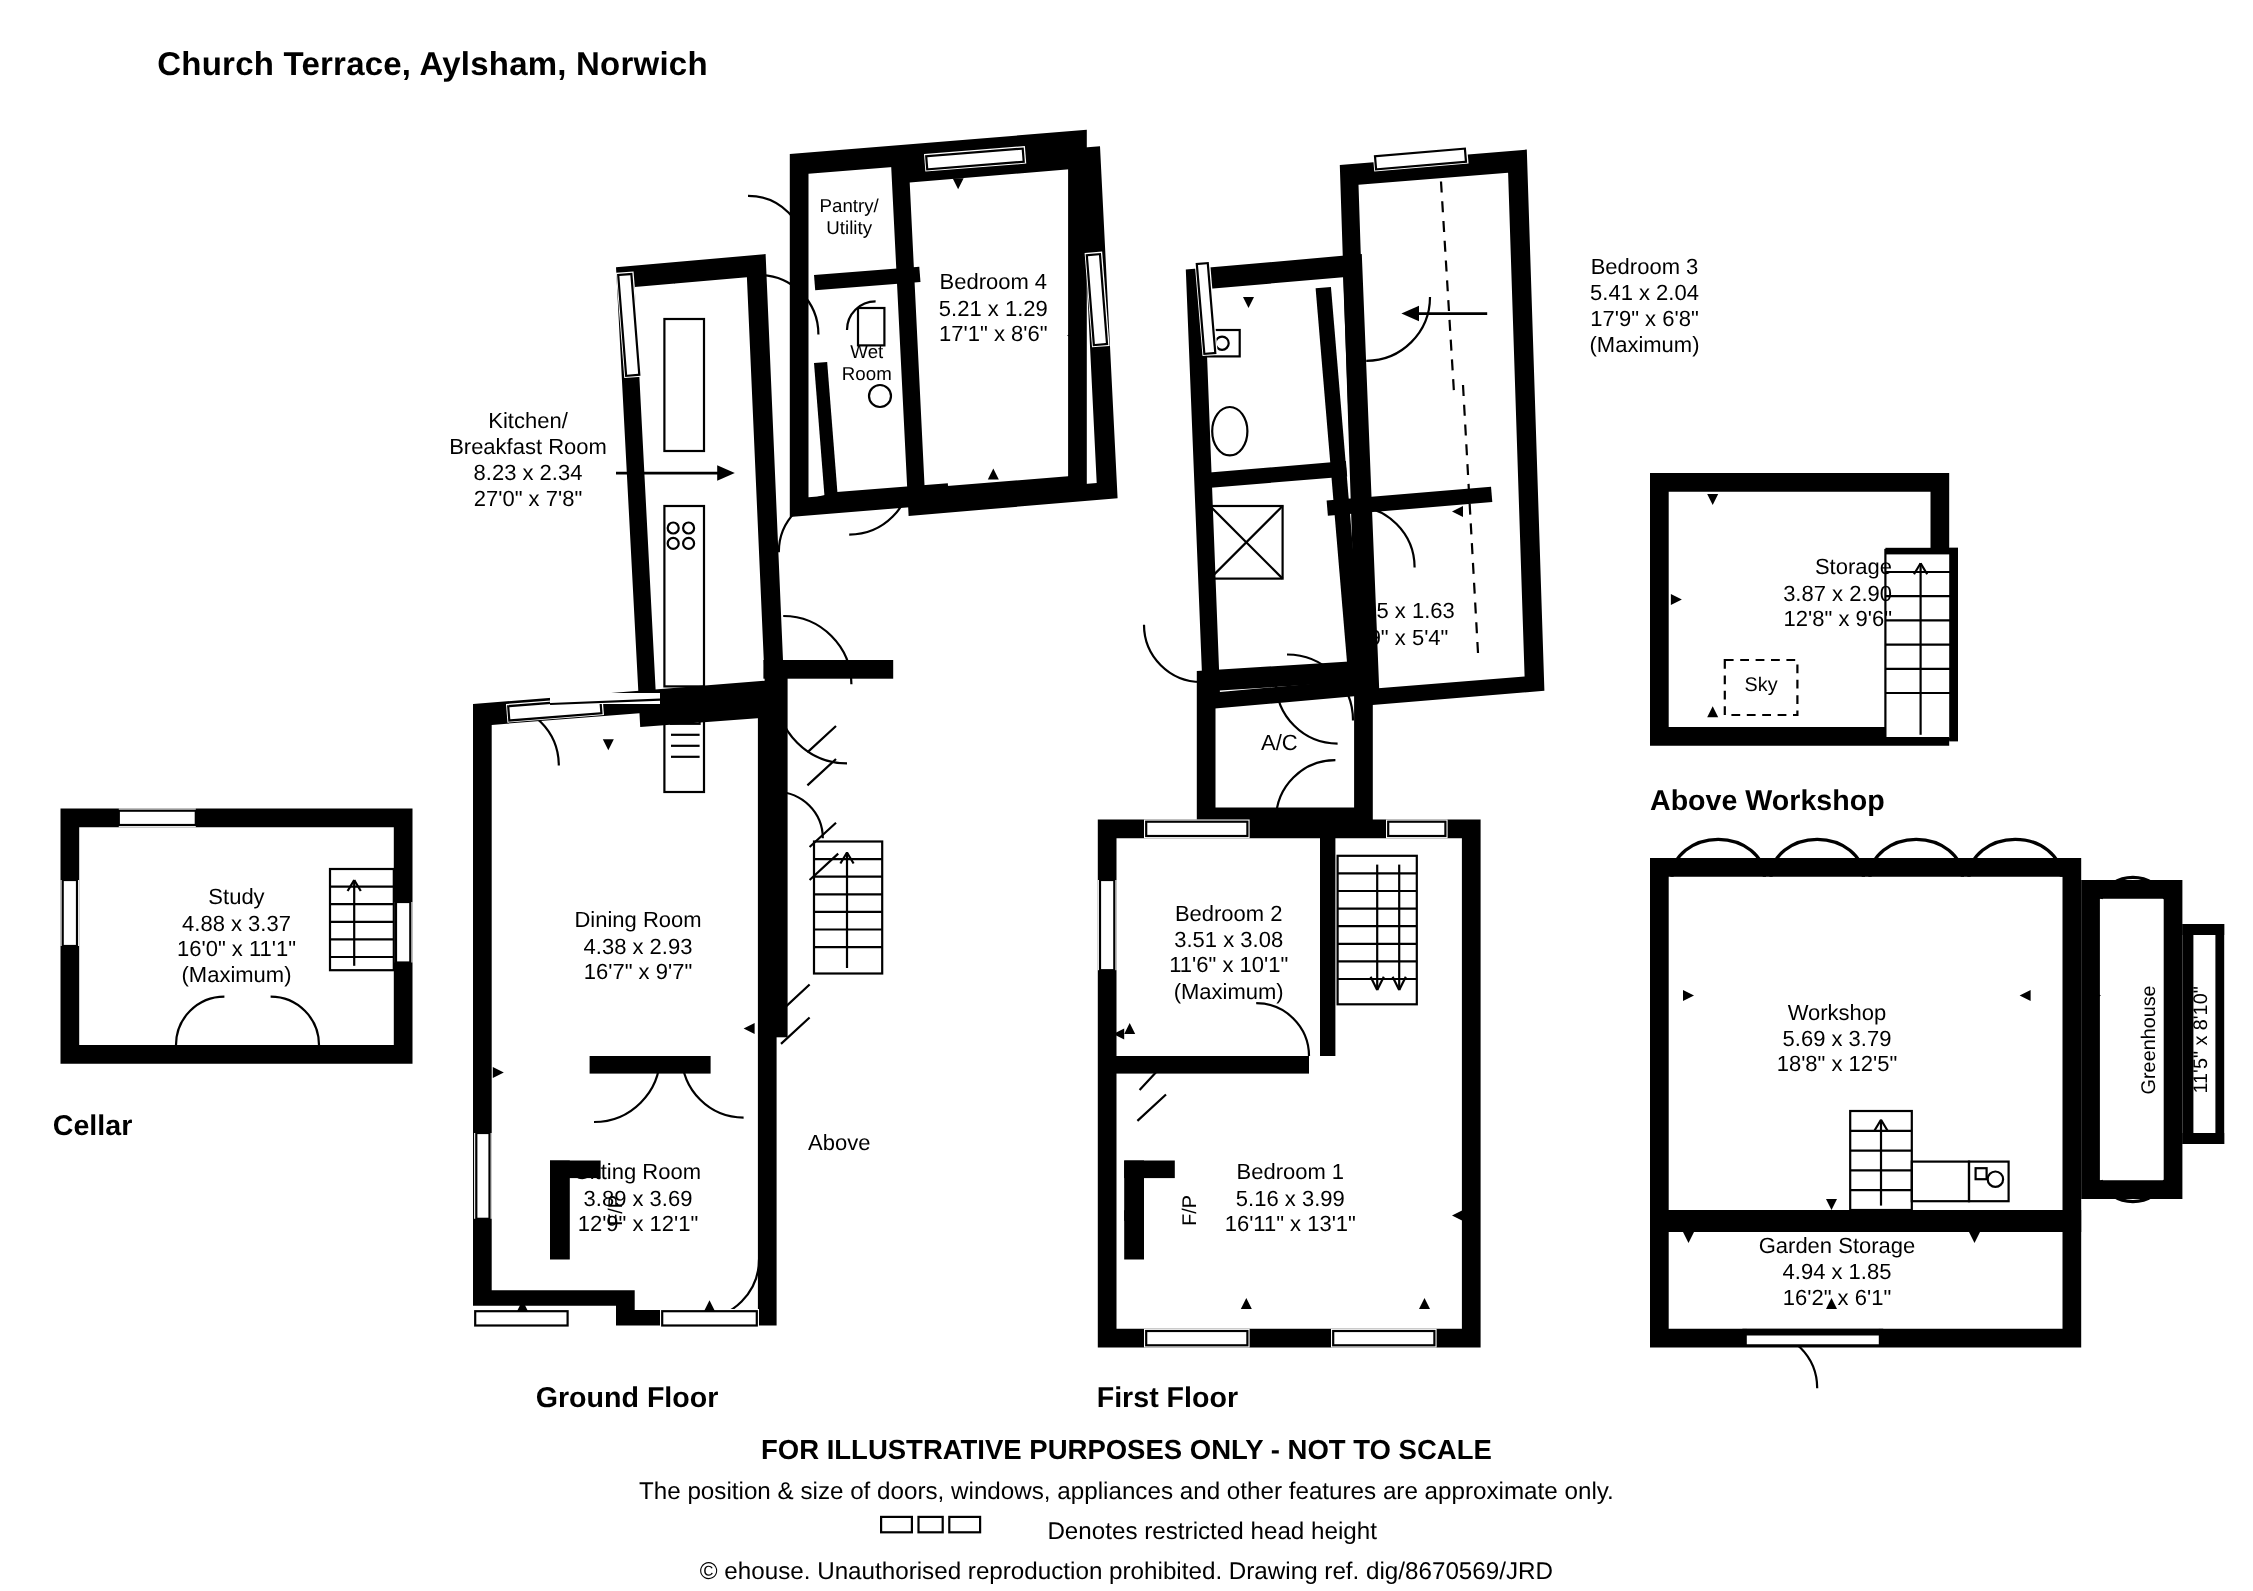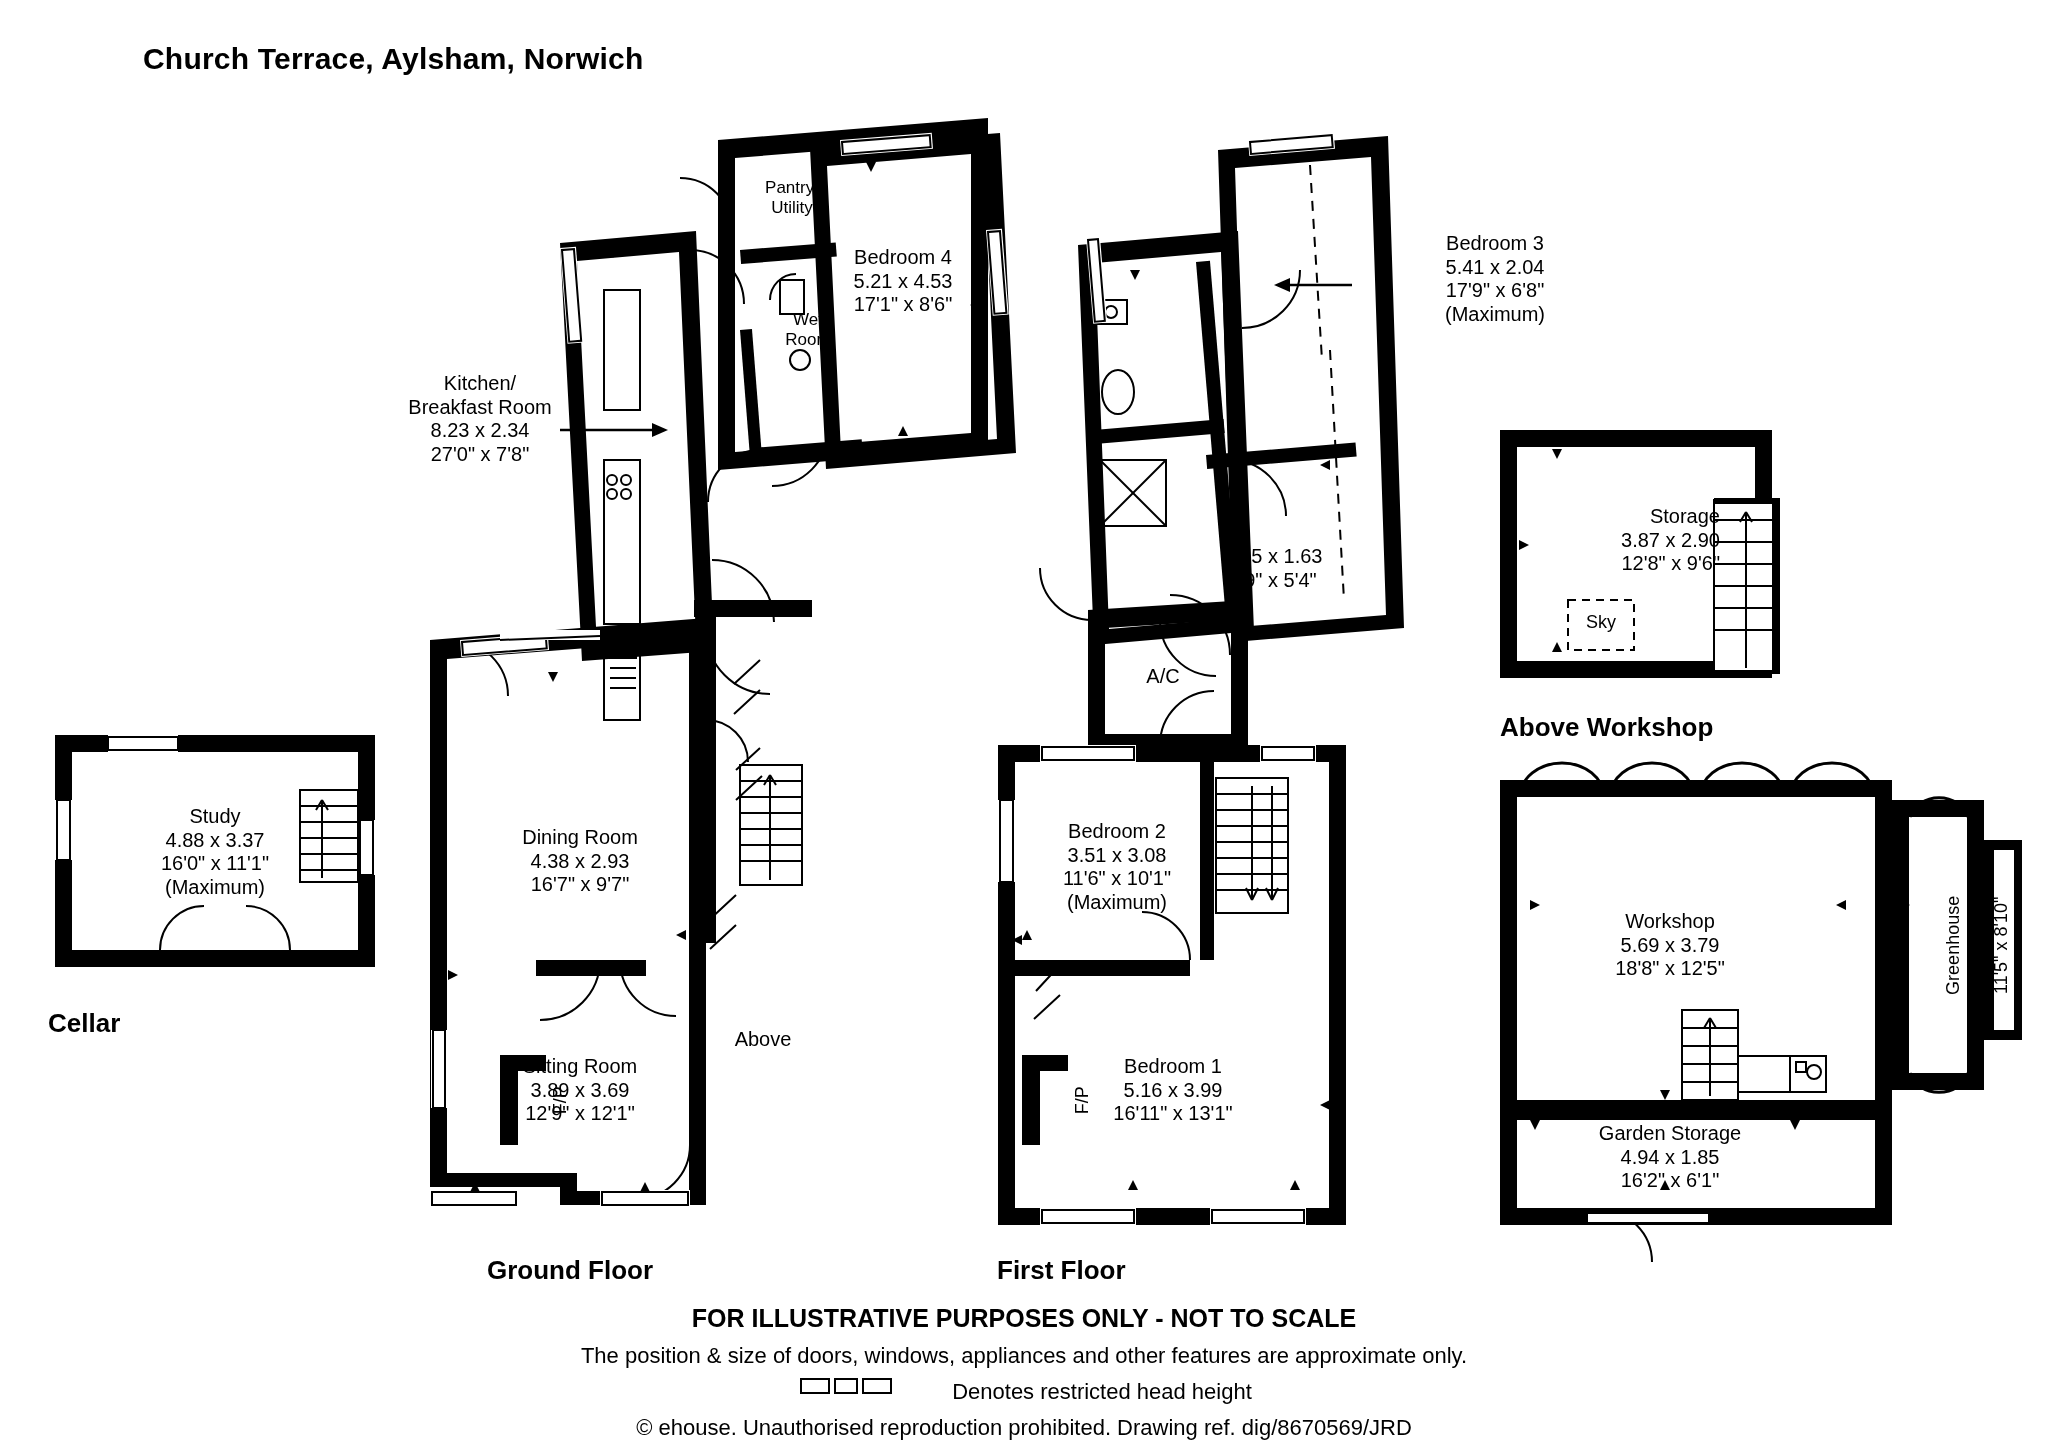--- a/index.html
+++ b/index.html
@@ -1,21 +1,21 @@
 <!DOCTYPE html>
 <html><head>
 <meta charset="utf-8">
 <style>
   html,body{margin:0;padding:0;background:#ffffff;}
   body{width:2048px;height:1446px;position:relative;font-family:"Liberation Sans",sans-serif;color:#000;overflow:hidden;}
   .title{position:absolute;left:143px;top:20px;font-size:30px;font-weight:bold;letter-spacing:0.2px;margin-top:22px;}
   .floorlabel{position:absolute;font-size:26px;font-weight:bold;}
   .rlabel{position:absolute;text-align:center;font-size:20px;line-height:1.18;white-space:nowrap;}
   .rlabel.small{font-size:18px;}
-  .rlabel.tiny{font-size:17px;padding-left:20px;}
+  .rlabel.tiny{font-size:17px;}
   .vert{position:absolute;font-size:18px;line-height:1.15;text-align:center;transform:rotate(-90deg);transform-origin:50% 50%;white-space:nowrap;}
   .footer{position:absolute;width:100%;text-align:center;}
   .f1{top:1304px;font-size:25px;font-weight:bold;}
   .f2{top:1343px;font-size:22px;}
   .f3{top:1379px;font-size:22px;margin-left:28px;}
   .f4{top:1415px;font-size:22px;}
   .restricted{position:absolute;left:800px;top:1378px;width:96px;height:18px;}
   .restricted i{position:absolute;top:0;height:16px;border:2px solid #000;box-sizing:border-box;}
   svg{position:absolute;left:0;top:0;}
 </style>
@@ -365,21 +365,21 @@
   <div>Utility</div>
 </div>
 
 <div class="rlabel tiny" style="left:740px;top:310px;width:96px;">
   <div>Wet</div>
   <div>Room</div>
 </div>
 
 <div class="rlabel" style="left:788px;top:246px;width:230px;">
   <div>Bedroom 4</div>
-  <div>5.21 x 4.53</div>
+  <div>5.21 x 1.29</div>
   <div>17'1" x 8'6"</div>
 </div>
 
 <div class="rlabel" style="left:470px;top:826px;width:220px;">
   <div>Dining Room</div>
   <div>4.38 x 2.93</div>
   <div>16'7" x 9'7"</div>
 </div>
 
 <div class="rlabel" style="left:470px;top:1055px;width:220px;">

